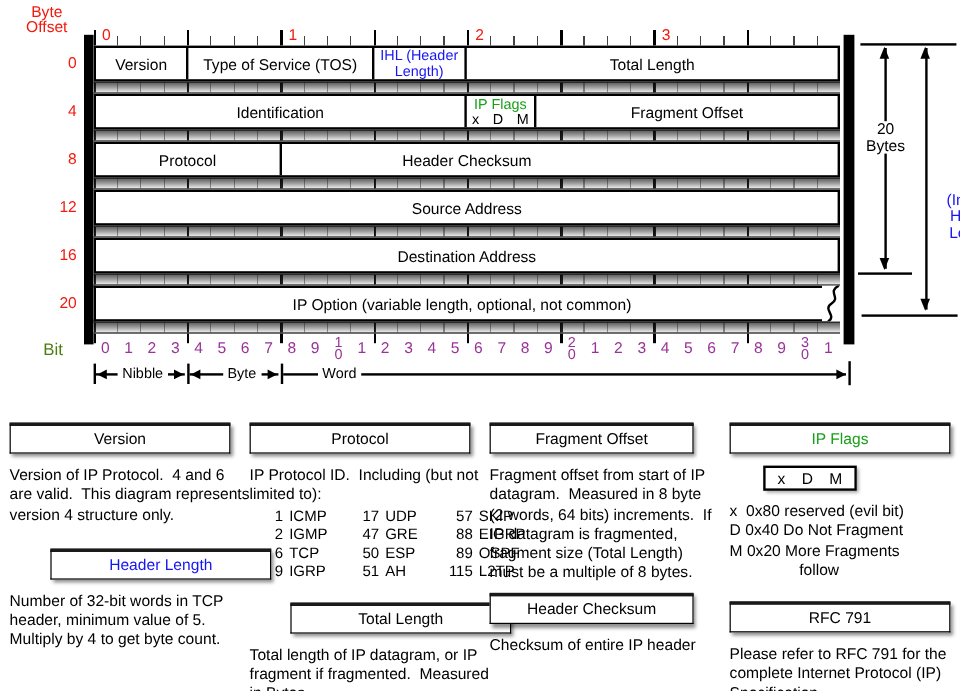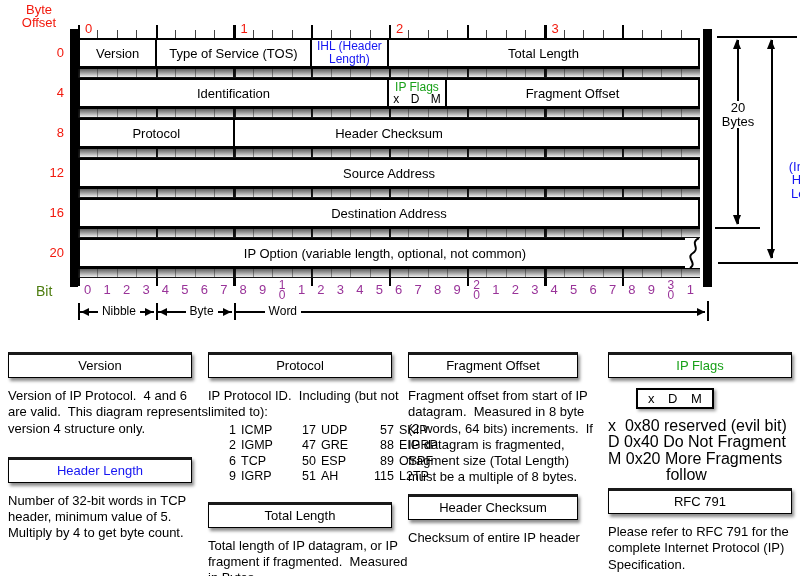--- a/index.html
+++ b/index.html
@@ -80,27 +80,27 @@
     padding: 3px 0 4px; color: #000; }
   .tbox.blue  { color: #1616f2; }
   .tbox.green { color: #18a018; }
   .body { font-size: 13px; line-height: 16.3px; color: #000; white-space: pre-wrap; margin-top: 10px; }
   #col1 { left: 8px;   width: 184px; }
   #col2 { left: 208px; width: 184px; }
   #col3 { left: 408px; width: 170px; }
   #col4 { left: 608px; width: 184px; }
   #col1 .body, #col2 .body { width: 200px; }
   #col3 .body { width: 186px; }
-  .gap1 { margin-top: 20px; }
+  .gap1 { margin-top: 20px; margin-left: 34px; }
   #proto-table { display: grid; grid-template-columns: 24px 44px 26px 38px 30px 48px;
     column-gap: 5px; font-size: 12.5px; line-height: 15.5px; margin: 2px 0 0 4px; color: #000; }
   #proto-table .num { text-align: right; }
   .fbox { display: inline-block; margin: 10px 0 0 28px; background: #fff; border: 2px solid #000;
     box-shadow: 2px 2px 3px rgba(0,0,0,.4); font-size: 13px; padding: 1px 10px; word-spacing: 10px; }
-  .flagline { font-size: 16px; line-height: 16.3px; white-space: pre-wrap; }
+  .flagline { font-size: 13px; line-height: 16.3px; white-space: pre-wrap; }
   .flagline.indent { padding-left: 58px; }
   .flaglist { margin-top: 9px; }
 </style>
 </head>
 <body>
 
 <div id="stage">
 
   <div id="diagram">
 
@@ -307,17 +307,17 @@
 
   <div id="col4" class="col">
     <div class="tbox green">IP Flags</div>
     <div class="fbox">x D M</div>
     <div class="flaglist">
       <div class="flagline">x  0x80 reserved (evil bit)</div>
       <div class="flagline">D 0x40 Do Not Fragment</div>
       <div class="flagline">M 0x20 More Fragments</div>
       <div class="flagline indent">follow</div>
     </div>
-    <div class="tbox" style="margin-top:5px">RFC 791</div>
+    <div class="tbox" style="margin-top:18px">RFC 791</div>
     <div class="body">Please refer to RFC 791 for the complete Internet Protocol (IP) Specification.</div>
   </div>
 
 </div>
 
 </body></html>

